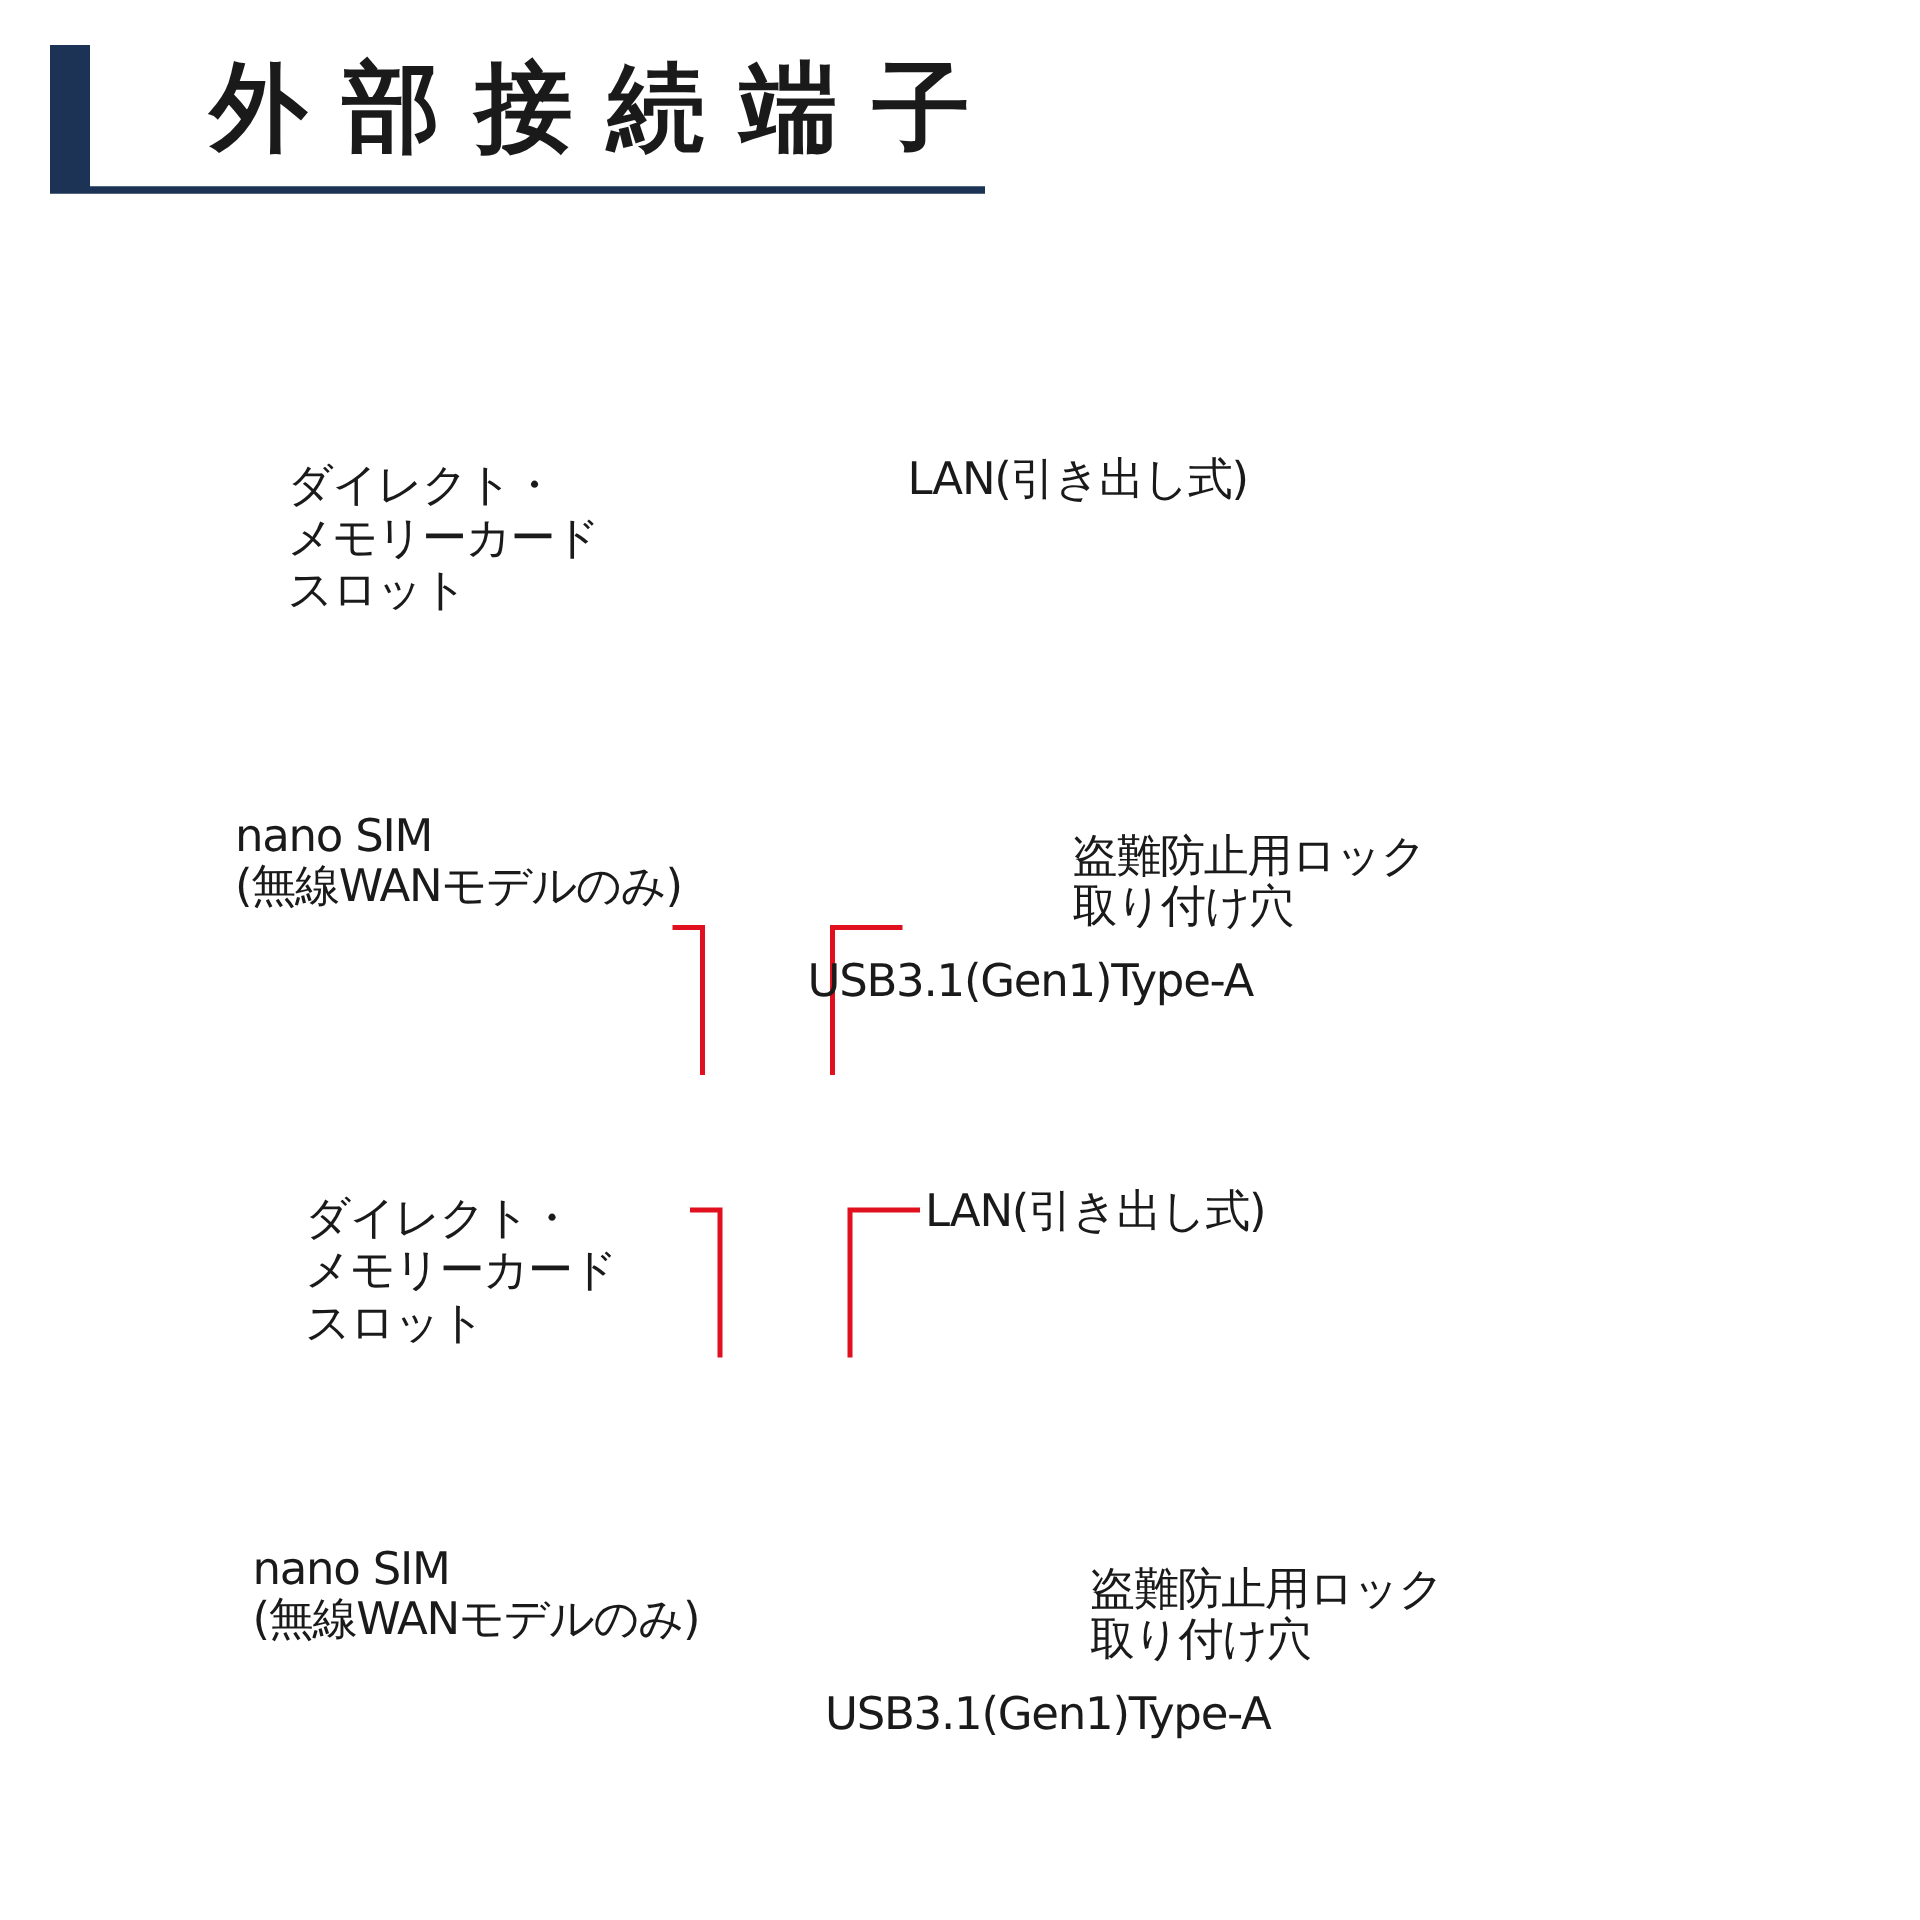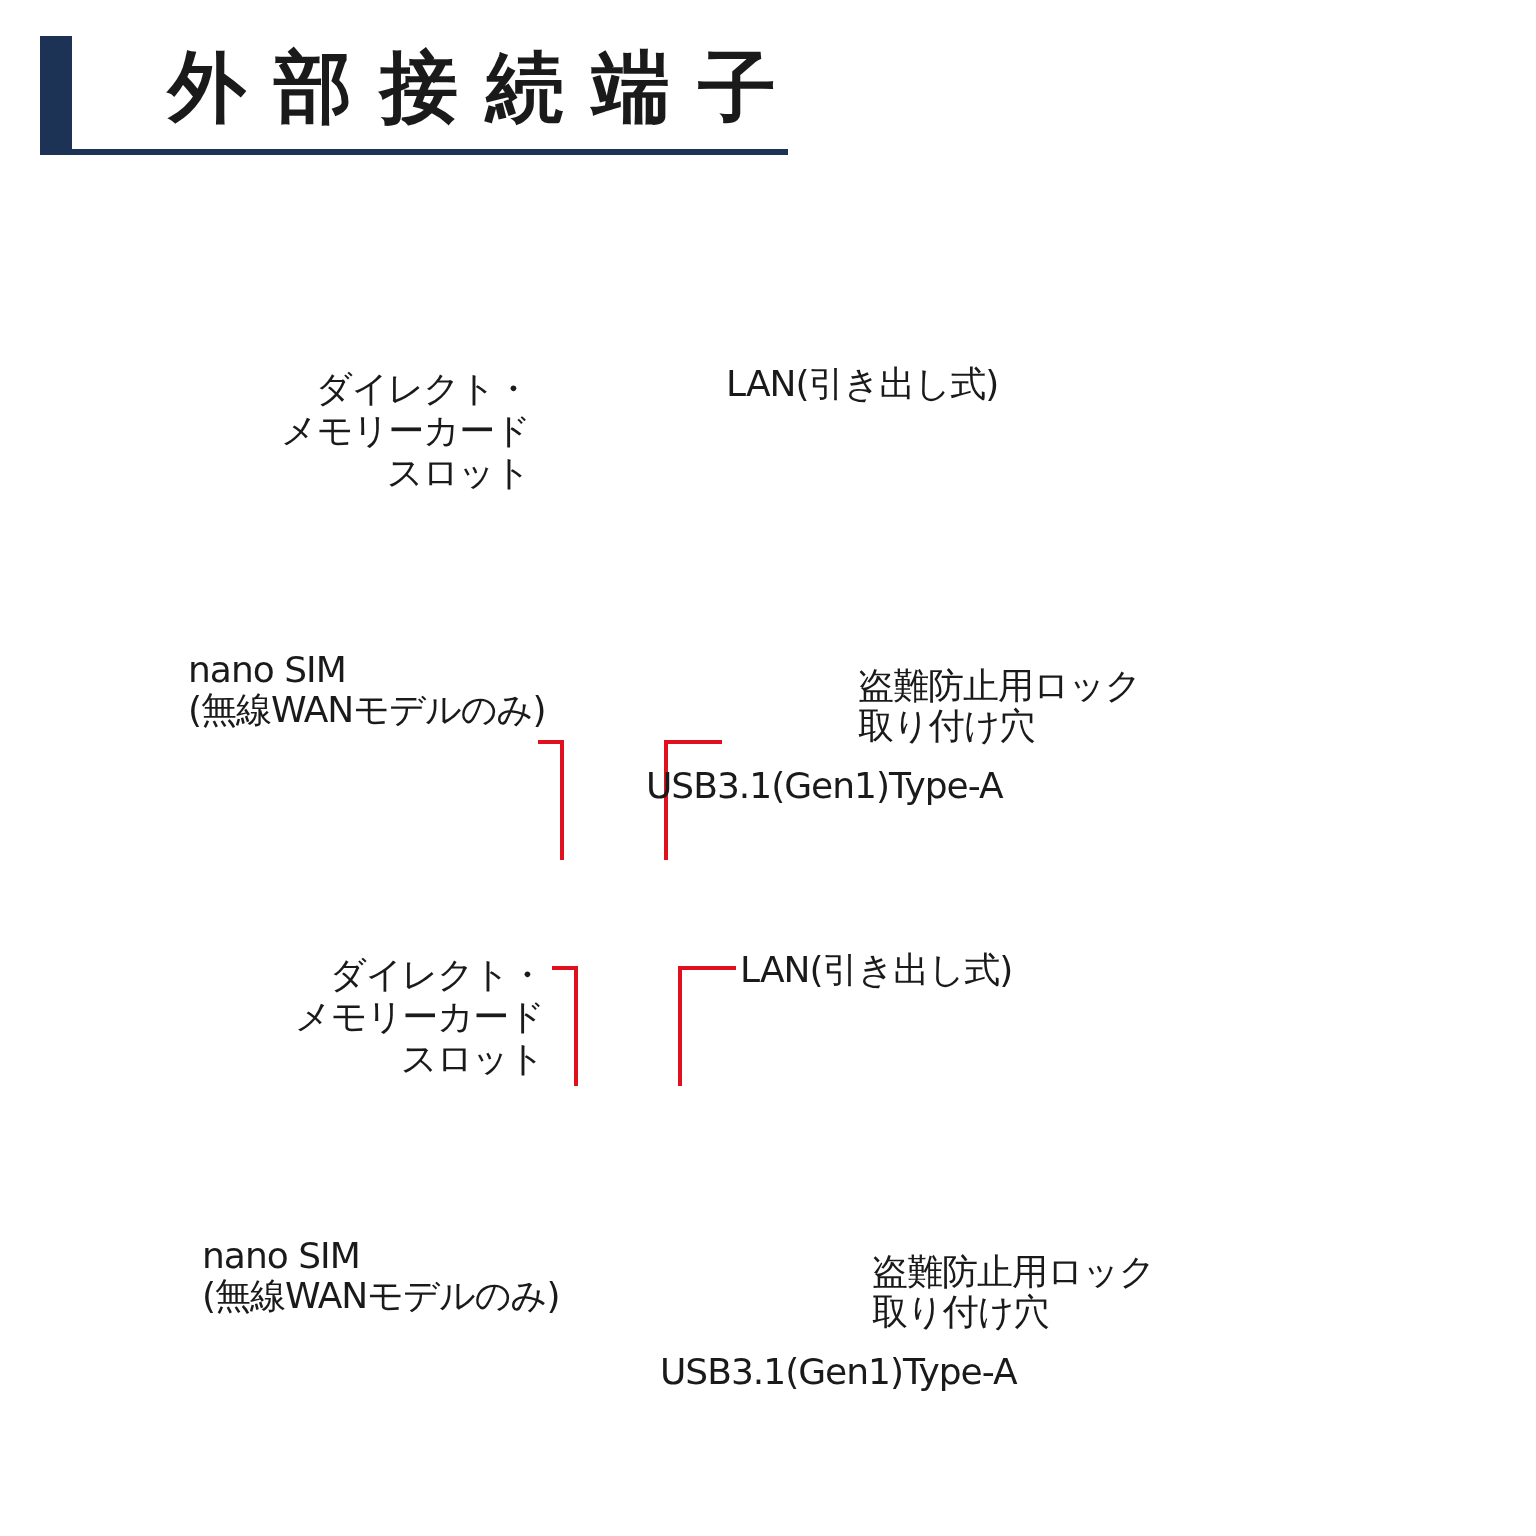--- a/index.html
+++ b/index.html
@@ -5,21 +5,21 @@
   html, body { margin: 0; padding: 0; background: #ffffff; }
   body { width: 1536px; height: 1536px; position: relative; overflow: hidden;
          font-family: "DejaVu Sans", "Liberation Sans", sans-serif; color: #1a1a1a; }
   .header-bar { position: absolute; left: 40px; top: 36px; width: 32px; height: 118px; background: #1d3356; }
   .header-rule { position: absolute; left: 40px; top: 149px; width: 748px; height: 6px; background: #1d3356; }
   .page-title { position: absolute; left: 120px; top: 48px; font-size: 78px; letter-spacing: 28px;
                 font-weight: bold; line-height: 1; font-family: "DejaVu Sans", sans-serif; margin-left: 48px; }
   .diagram { position: absolute; left: 0; width: 1536px; height: 500px; }
   .diagram svg { position: absolute; left: 0; top: 0; }
   .label { position: absolute; font-size: 36px; line-height: 42px; white-space: nowrap; letter-spacing: -1px; }
-  .label.right { text-align: right; }
+  .label.right { text-align: left; }
 </style>
 </head>
 <body>
 
 <div class="header-bar"></div>
 <div class="header-rule"></div>
 <div class="page-title">外部接続端子</div>
 
 <div class="diagram" style="top:360px;">
   <svg width="1536" height="500">

